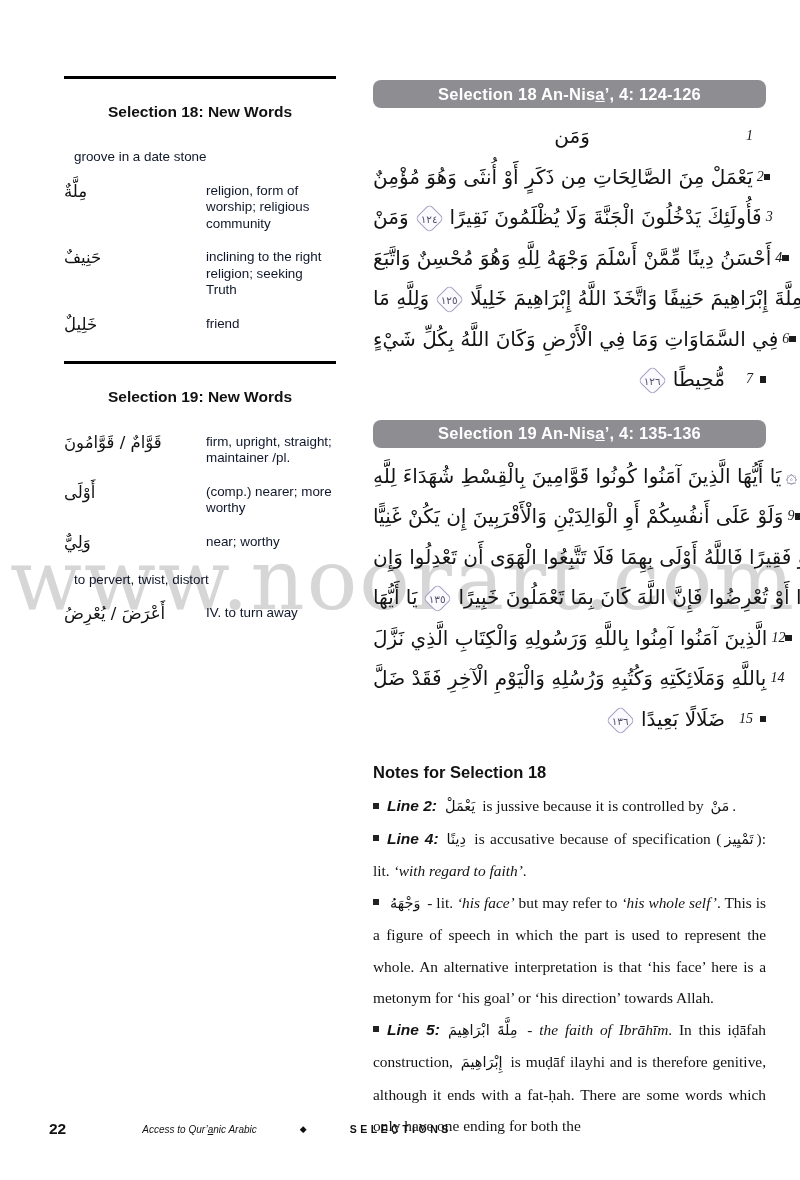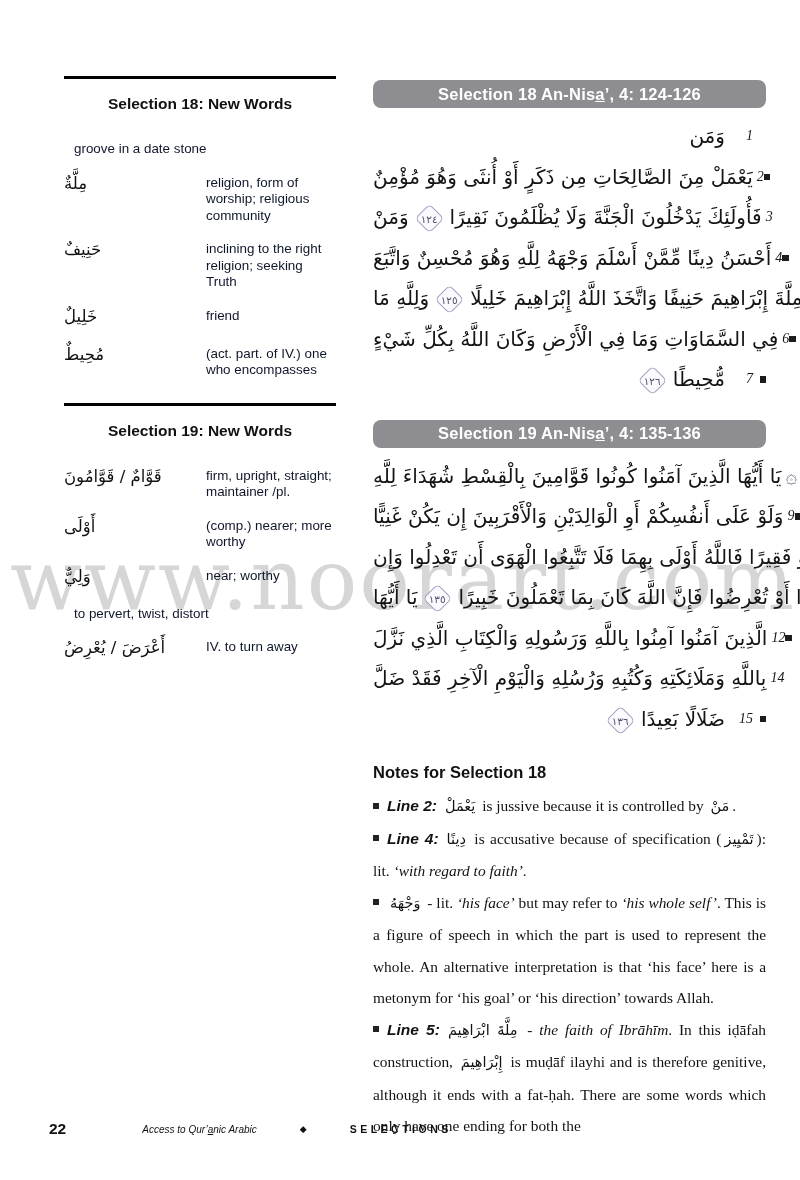--- a/index.html
+++ b/index.html
@@ -4,37 +4,37 @@
 <style>
   html,body{margin:0;padding:0;background:#fff;}
   .page{position:relative;width:800px;height:1180px;background:#fff;overflow:hidden;
         font-family:"Liberation Sans",sans-serif;color:#111;}
   
   .watermark{position:absolute;top:538px;left:-12px;width:830px;z-index:0;
              font-family:"DejaVu Serif",serif;font-size:84px;line-height:84px;
              color:#9a9a9a;opacity:.40;letter-spacing:2px;white-space:nowrap;text-align:center;}
   
   .left-col{position:absolute;left:64px;top:76px;width:272px;z-index:1;}
-  .vocab-section{border-top:3.5px solid #000;padding-top:16px;}
+  .vocab-section{border-top:3.5px solid #000;padding-top:24px;}
   .vocab-section + .vocab-section{margin-top:24px;}
   .vocab-title{font-size:15.5px;font-weight:bold;text-align:center;margin:0 0 24px 0;}
   .vocab-row{display:flex;margin-bottom:13px;}
   .vocab-ar{width:132px;flex:0 0 132px;direction:rtl;text-align:left;
             font-family:"DejaVu Sans",sans-serif;font-size:16.5px;line-height:24px;padding-top:1px;}
   .vocab-en{flex:1;margin-left:10px;font-size:13.4px;line-height:16.5px;padding-top:4px;color:#0f172a;}
   
   .right-col{position:absolute;left:373px;top:80px;width:393px;z-index:1;}
   .gray-bar{height:28px;background:#8d8d92;color:#fff;display:flex;align-items:center;
             justify-content:center;font-size:16.5px;font-weight:bold;letter-spacing:.2px;border-radius:8px;}
   .hdr-u{text-decoration:underline;}
   .verses{margin-top:8px;margin-bottom:20px;}
   .vline{display:flex;align-items:center;height:40.5px;}
   .ar-area{flex:1;direction:rtl;text-align:right;font-family:"DejaVu Sans",sans-serif;
            font-size:20px;white-space:nowrap;color:#141414;}
-  .vline-left .ar-area{text-align:right;padding-left:46px;}
+  .vline-left .ar-area{text-align:center;padding-left:46px;}
   .lnum{width:24px;text-align:right;font-family:"Liberation Serif",serif;
         font-style:italic;font-size:14px;color:#1a1a1a;padding-left:4px;}
   .lsq{width:13px;display:flex;justify-content:flex-end;align-items:center;}
   .sq{width:6.5px;height:6.5px;background:#1c1c1c;}
   .vm{display:inline-flex;align-items:center;justify-content:center;width:19px;height:19px;
       border:1.3px solid #a79cc0;border-radius:5px;background:#fbfaff;
       transform:rotate(45deg);margin:0 10px;vertical-align:middle;}
   .vm > span{transform:rotate(-45deg);font-size:10.5px;letter-spacing:-1px;color:#55506a;}
   .star{color:#756d8a;font-size:20px;margin:0 4px;}
   
@@ -73,24 +73,20 @@
             <div class="vocab-en">religion, form of worship; religious community</div>
           </div>
           <div class="vocab-row">
             <div class="vocab-ar">حَنِيفٌ</div>
             <div class="vocab-en">inclining to the right religion; seeking Truth</div>
           </div>
           <div class="vocab-row">
             <div class="vocab-ar">خَلِيلٌ</div>
             <div class="vocab-en">friend</div>
           </div>
-          <div class="vocab-row">
-            <div class="vocab-ar">مُحِيطٌ</div>
-            <div class="vocab-en">(act. part. of IV.) one who encompasses</div>
-          </div>
         </div>
     </div>
     <div class="vocab-section">
       <h2 class="vocab-title">Selection 19: New Words</h2>
       <div id="vocab-1">
           <div class="vocab-row">
             <div class="vocab-ar">قَوَّامٌ / قَوَّامُونَ</div>
             <div class="vocab-en">firm, upright, straight; maintainer /pl.</div>
           </div>
           <div class="vocab-row">

